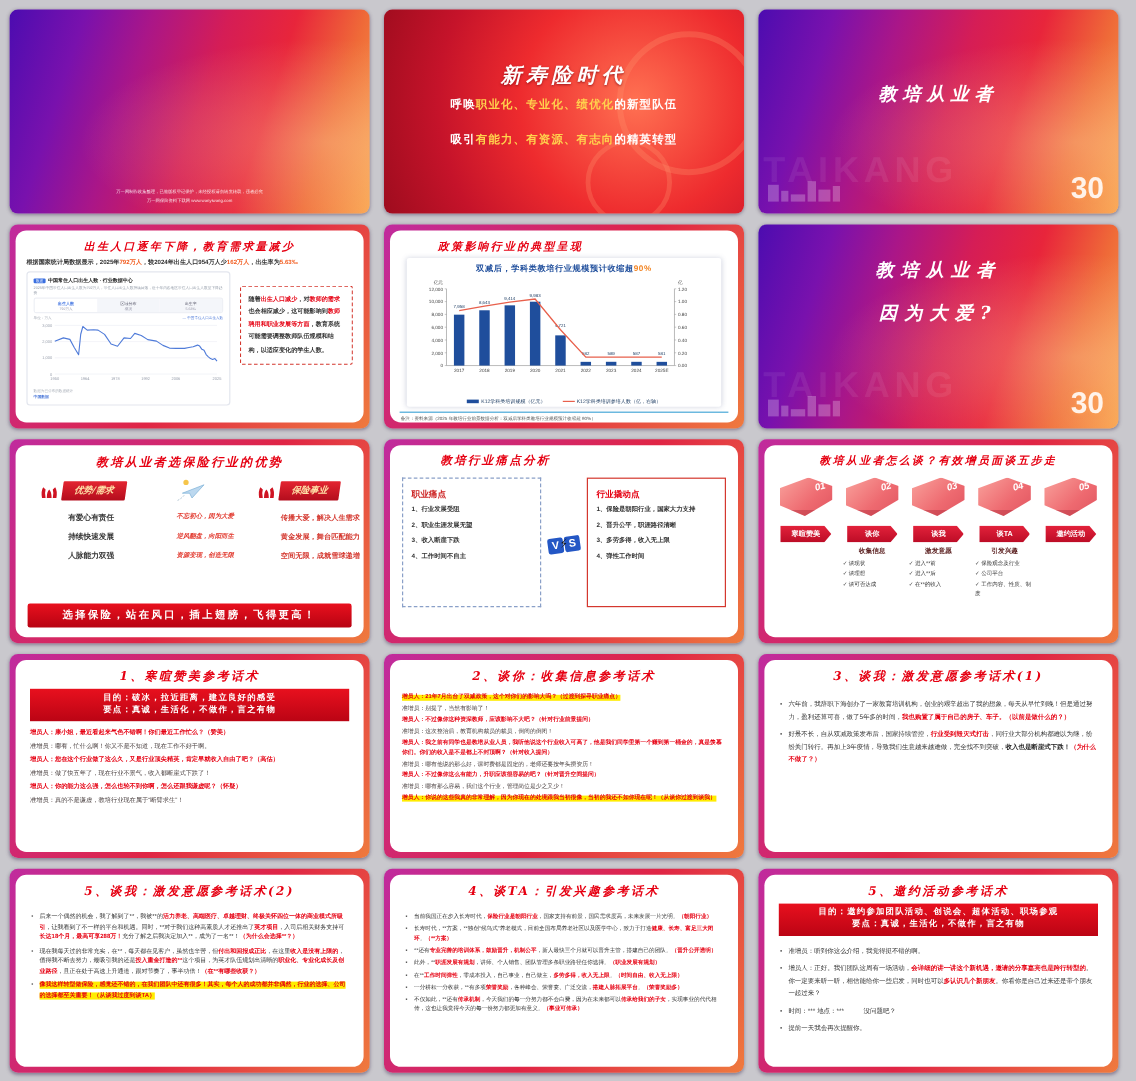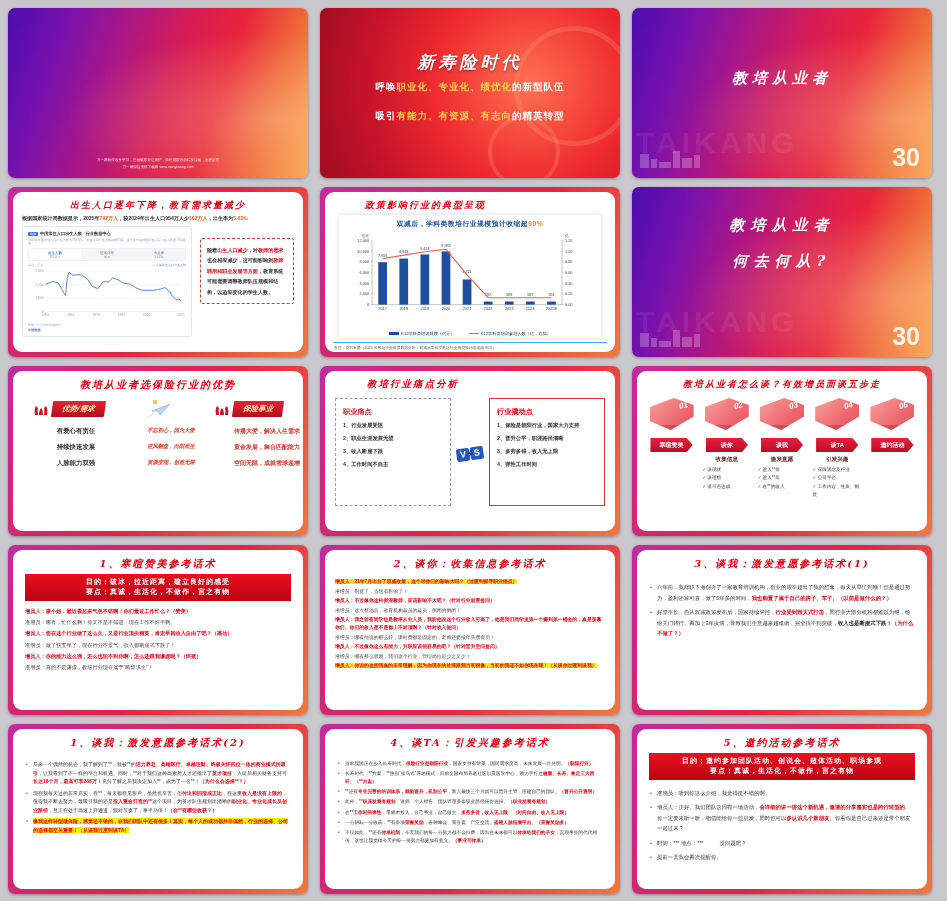--- a/index.html
+++ b/index.html
@@ -277,21 +277,21 @@
         </div>
       </div>
       <div class="divider"></div>
       <div class="s5-foot">备注：资料来源（2025 年教培行业前景数据分析：双减后学科类教培行业规模预计收缩超 90%）</div>
     </div>
   </section>
 
   <section class="slide cover">
     <div class="wm">TAIKANG</div>
     <div class="s6-l1 script">教培从业者</div>
-    <div class="s6-l2 script">何去何从?</div>
+    <div class="s6-l2 script">因为大爱?</div>
     <div class="skyline">
       <div style="width:9px;height:14px;"></div>
         <div style="width:6px;height:9px;"></div>
       <div style="width:12px;height:6px;"></div>
         <div style="width:7px;height:17px;"></div>
       <div style="width:10px;height:10px;"></div>
         <div style="width:6px;height:13px;"></div>
     </div>
     <div class="badge30">30</div>
   </section>
@@ -322,20 +322,21 @@
         <div class="s7-l">有爱心有责任</div>
         <div class="s7-m">不忘初心，因为大爱</div>
         <div class="s7-r">传播大爱，解决人生需求</div>
         <div class="s7-l">持续快速发展</div>
         <div class="s7-m">逆风翻盘，向阳而生</div>
         <div class="s7-r">黄金发展，舞台匹配能力</div>
         <div class="s7-l">人脉能力双强</div>
         <div class="s7-m">资源变现，创造无限</div>
         <div class="s7-r">空间无限，成就雪球递增</div>
       </div>
+      <div class="s7-banner">选择保险，站在风口，插上翅膀，飞得更高！</div>
     </div>
   </section>
 
   <section class="slide card">
     <div class="inner">
       <div class="ctitle" style="text-align:left;padding-left:42px;font-size:9.5px;">教培行业痛点分析</div>
       <div class="s8-wrap">
         <div class="pbox blue">
           <div class="pbox-title">职业痛点</div>
           <div class="pbox-items">
@@ -469,21 +470,21 @@
       <div class="ctitle">3、谈我：激发意愿参考话术(1)</div>
       <div class="blist">
           <div><span>六年前，我辞职下海创办了一家教育培训机构，创业的艰辛超出了我的想象，每天从早忙到晚！但是通过努力，盈利还算可喜，做了5年多的时间，</span><span class="r">我也购置了属于自己的房子、车子。</span><span class="r">（以前是做什么的？）</span></div>
           <div><span>好景不长，自从双减政策发布后，国家持续管控，</span><span class="r">行业受到毁灭式打击</span><span>，同行业大部分机构都难以为继，纷纷关门转行。再加上3年疫情，导致我们生意越来越难做，完全找不到突破，</span><span class="b">收入也是断崖式下跌！</span><span class="r">（为什么不做了？）</span></div>
         </div>
     </div>
   </section>
 
   <section class="slide card">
     <div class="inner">
-      <div class="ctitle">1、谈我：激发意愿参考话术(2)</div>
+      <div class="ctitle">5、谈我：激发意愿参考话术(2)</div>
       <div class="blist mid">
           <div><span>后来一个偶然的机会，我了解到了**，我被**的</span><span class="r">活力养老、高端医疗、卓越理财、终极关怀四位一体的商业模式所吸引</span><span>，让我看到了不一样的平台和机遇。同时，**对于我们这种高素质人才还推出了</span><span class="r">英才项目</span><span>，入司后相关财务支持可</span><span class="r">长达18个月，最高可享288万！</span><span>充分了解之后我决定加入**，成为了一名**！</span><span class="r">（为什么会选择**？）</span></div>
           <div><span>现在我每天过的非常充实，在**，每天都在见客户，虽然也辛苦，但</span><span class="r">付出和回报成正比</span><span>，在这里</span><span class="r">收入是没有上限的</span><span>，值得我不断去努力，最吸引我的还是</span><span class="r">投入重金打造的**</span><span>这个项目，为英才队伍规划出清晰的</span><span class="r">职业化、专业化成长及创业路径</span><span>，且正在处于高速上升通道，跟对节奏了，事半功倍！</span><span class="r">（在**有哪些收获？）</span></div>
           <div><span class="y">像我这样转型做保险，感觉还不错的，在我们团队中还有很多！其实，每个人的成功都并非偶然，行业的选择、公司的选择都至关重要！（从谈我过度到谈TA）</span></div>
         </div>
     </div>
   </section>
 
   <section class="slide card">
     <div class="inner">

